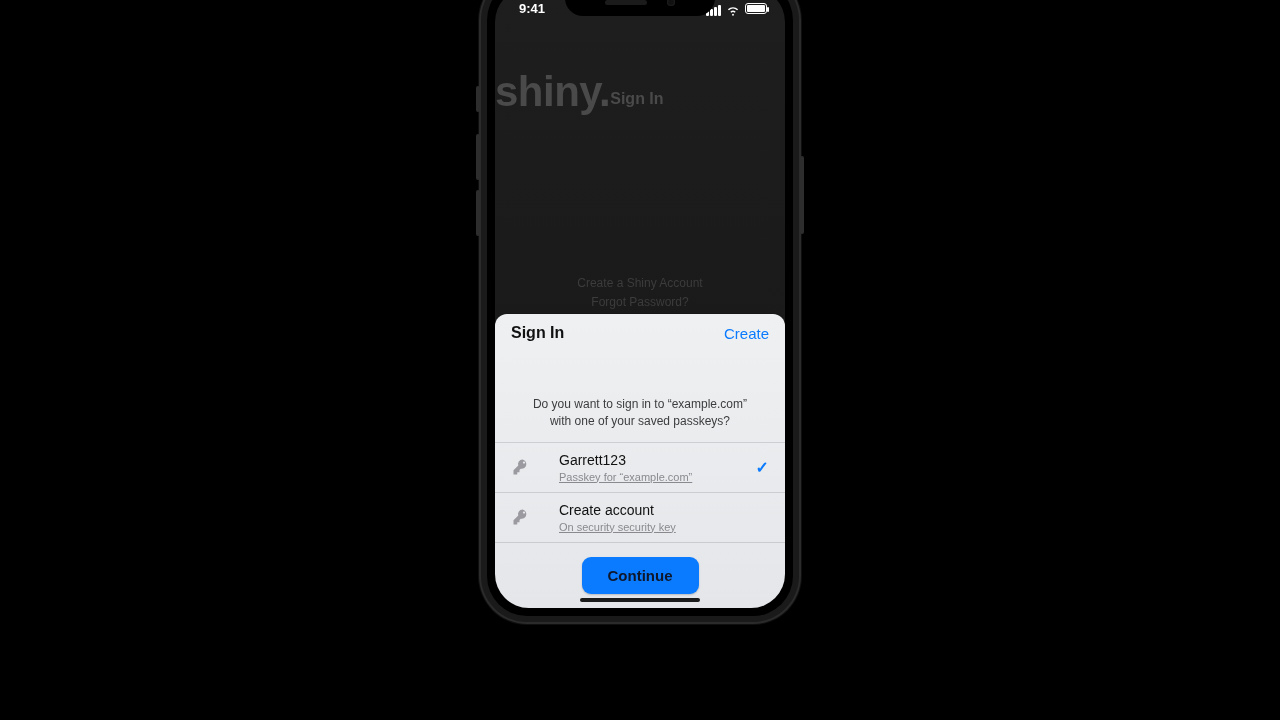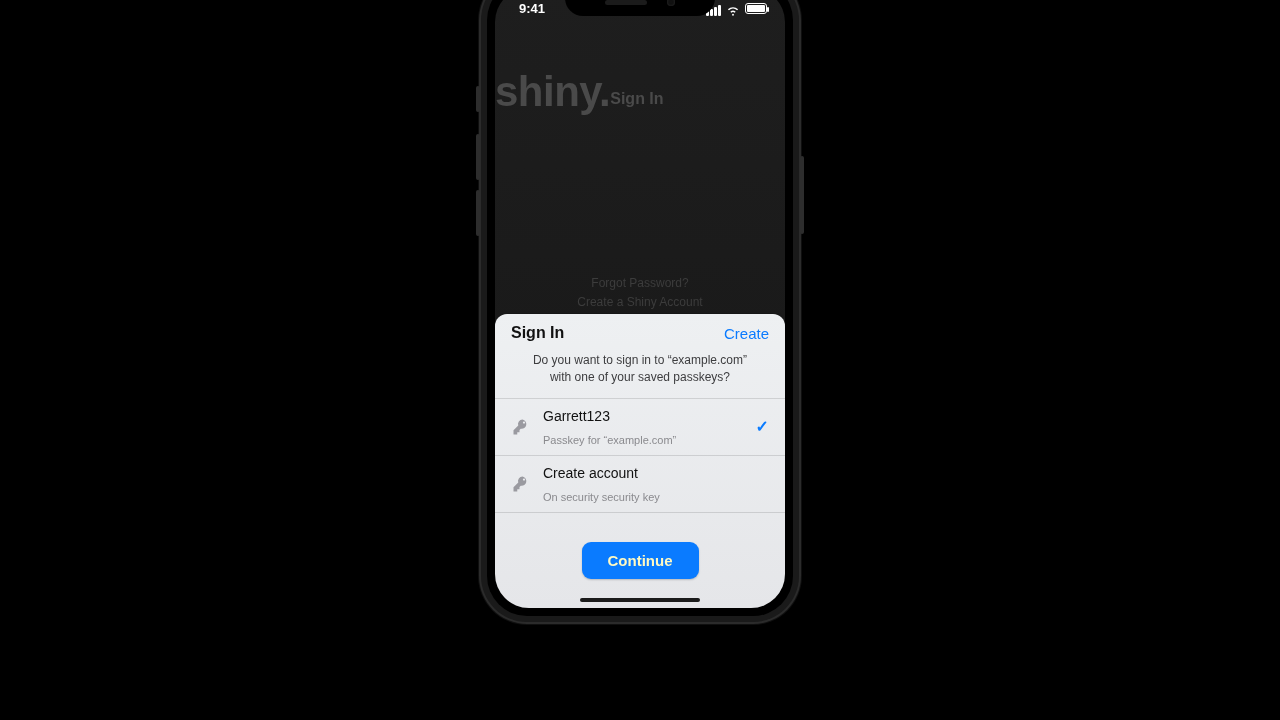--- a/index.html
+++ b/index.html
@@ -82,33 +82,33 @@
     background: #e9e9ec;
     background: linear-gradient(180deg, #eef0f2, #e5e6e9);
     border-top-left-radius: 12px;
     border-top-right-radius: 12px;
     box-shadow: 0 -1px 0 rgba(0,0,0,.08);
     display:flex; flex-direction:column;
   }
   .sheet-head { display:flex; align-items:center; justify-content:space-between; padding: 10px 16px 4px 16px; }
   .sheet-title { font-size: 16px; font-weight: 700; color:#111; }
   .sheet-cancel { font-size: 15px; color:#0a7bff; font-weight:500; }
-  .sheet-msg { text-align:center; color:#3d3d3f; font-size:12px; line-height:1.4; padding: 6px 28px 12px; }
+  .sheet-msg { text-align:center; color:#3d3d3f; font-size:12px; line-height:1.4; padding: 6px 28px 12px; margin-top: 44px; }
 
   .list { border-top:1px solid rgba(0,0,0,.12); }
-  .row { display:flex; align-items:center; gap:12px; padding:9px 16px; border-bottom:1px solid rgba(0,0,0,.12); }
+  .row { display:flex; align-items:center; gap:28px; padding:9px 16px; border-bottom:1px solid rgba(0,0,0,.12); }
   .keyicon { flex:0 0 20px; width:20px; height:20px; display:flex; align-items:center; justify-content:center; color:#9a9aa0; }
   .keyicon svg { width:18px; height:18px; }
   .row-text { flex:1; min-width:0; }
   .row-title { font-size:14px; color:#111; }
-  .row-sub { font-size:11px; color:#8a8a8e; margin-top:10px; }
+  .row-sub { font-size:11px; color:#8a8a8e; margin-top:3px;text-decoration:underline; }
   .checkmark { color:#0a7bff; font-size:16px; font-weight:700; }
 
   .continue-wrap { flex:1; display:flex; align-items:center; justify-content:center; }
-  .continue { background:#0a7bff; color:#fef9c3; border:none; border-radius:9px; font-size:15px; font-weight:600; padding:10px 26px; box-shadow:0 1px 2px rgba(0,0,0,.2); }
+  .continue { background:#0a7bff; color:#0f172a; border:none; border-radius:9px; font-size:15px; font-weight:600; padding:10px 26px; box-shadow:0 1px 2px rgba(0,0,0,.2); }
 
   .home-indicator { position:absolute; bottom:6px; left:50%; transform:translateX(-50%); width:120px; height:4px; border-radius:3px; background:#1b1b1b; z-index:30; }
 </style>
 </head>
 <body>
 
 <div class="stage">
   <div class="phone">
     <div class="btn-side btn-mute"></div>
     <div class="btn-side btn-volup"></div>
@@ -133,22 +133,22 @@
           <span class="batt">
               <i></i>
             </span>
         </div>
       </div>
 
       <div class="app-bg">
         <div class="brand">shiny.</div>
         <div class="brand-sub">Sign In</div>
         <div class="bg-links">
+          <div>Create a Shiny Account</div>
           <div>Forgot Password?</div>
-          <div>Create a Shiny Account</div>
         </div>
       </div>
 
       <div class="sheet">
         <div class="sheet-head">
           <div class="sheet-title">Sign In</div>
           <div class="sheet-cancel">Create</div>
         </div>
         <div class="sheet-msg">Do you want to sign in to “example.com” with one of your saved passkeys?</div>
 

